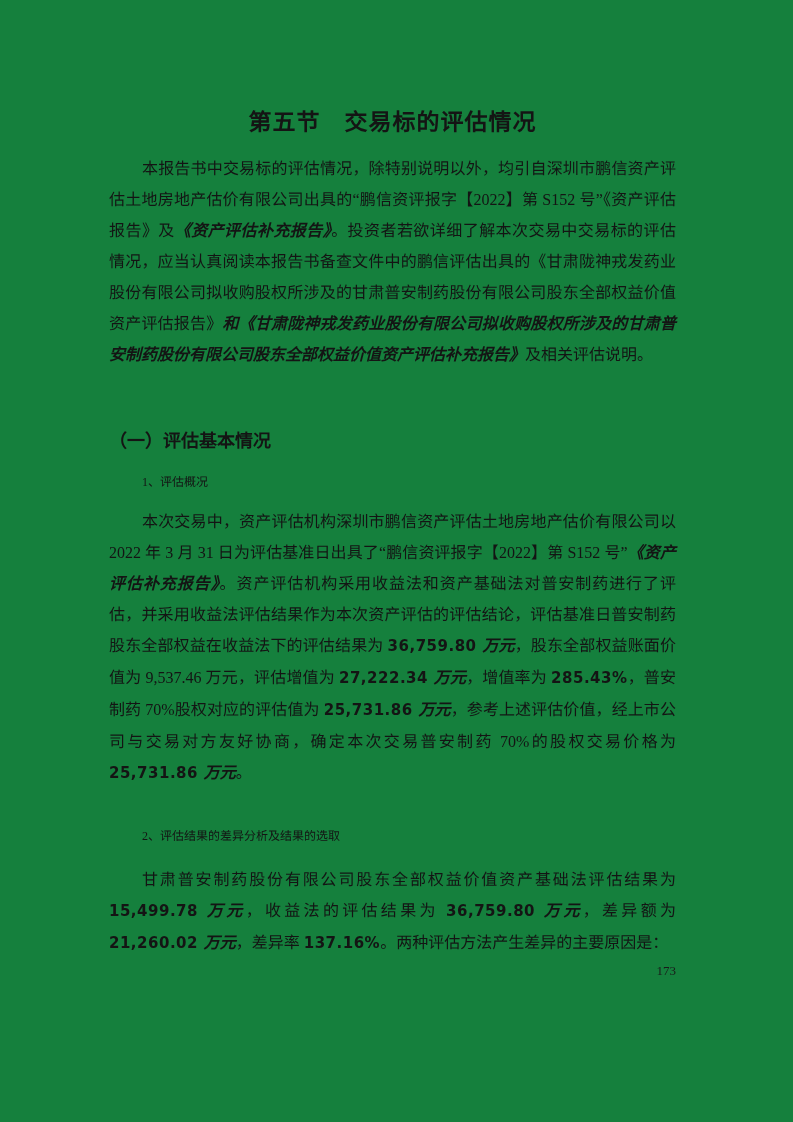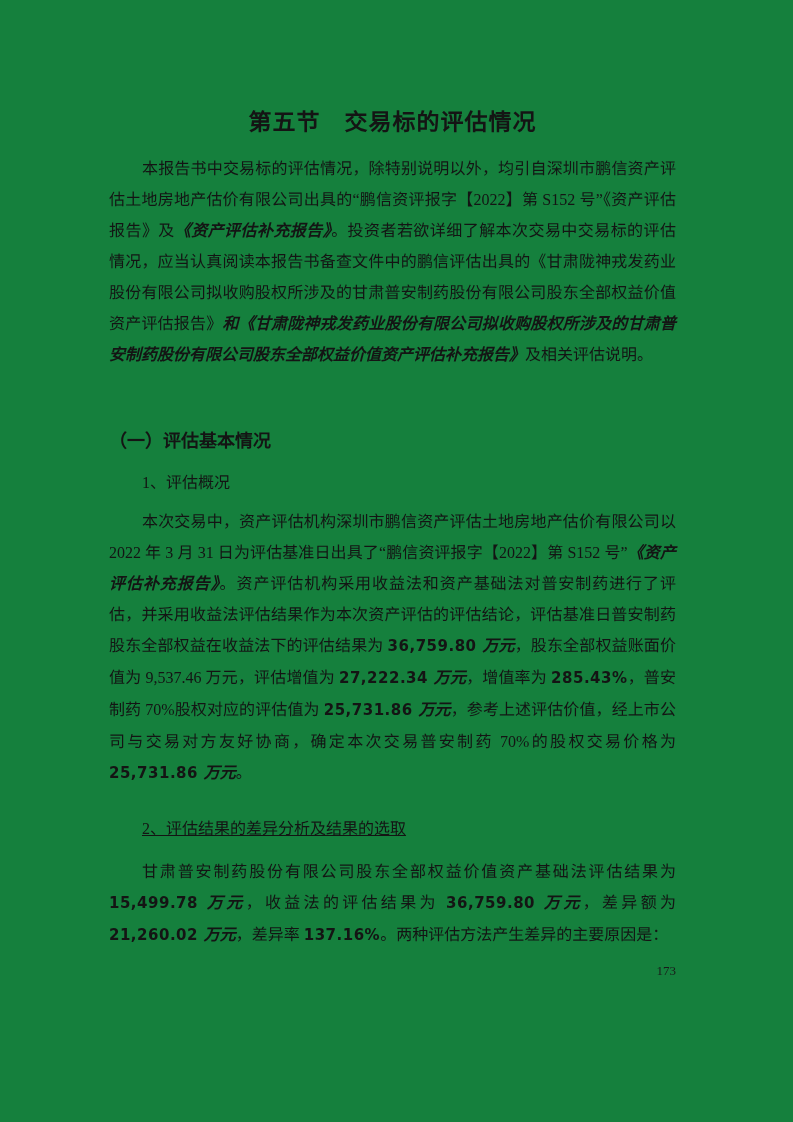--- a/index.html
+++ b/index.html
@@ -47,43 +47,43 @@
     margin: 24px 0 0 0;
   }
   .heading-2 {
     font-family: "Liberation Sans", "DejaVu Sans", sans-serif;
     font-weight: 700;
     font-size: 18px;
     line-height: 28px;
     margin: 26px 0 0 0;
   }
   .list-item {
-    font-size: 16px;
+    font-size: 12px;
     line-height: 31px;
     text-indent: 33px;
     margin: 12px 0 0 0;
   }
-  .list-item.li-2 { margin-top: 24px; text-decoration: underline; }
+  .list-item.li-2 { margin-top: 32px; }
   
   .r-n  { }
   .r-bi {
     font-weight: 700;
     font-style: italic;
   }
   .r-b  {
     font-weight: 700;
     font-family: "DejaVu Sans", "Liberation Sans", sans-serif;
     font-size: 15px;
     letter-spacing: 0.5px;
   }
   .page-number {
     font-size: 13px;
     line-height: 15px;
     text-align: right;
-    margin-top: 12px;
+    margin-top: 4px;
     color: #1a1a1a;
   }
 </style>
 </head>
 <body>
 
 <div class="page">
 
   <h1 class="doc-title">第五节　交易标的评估情况</h1>
 

